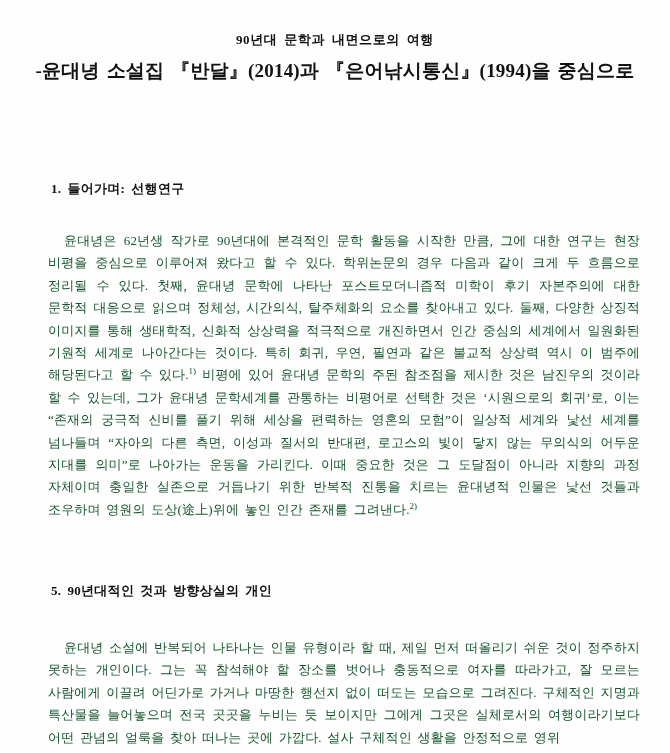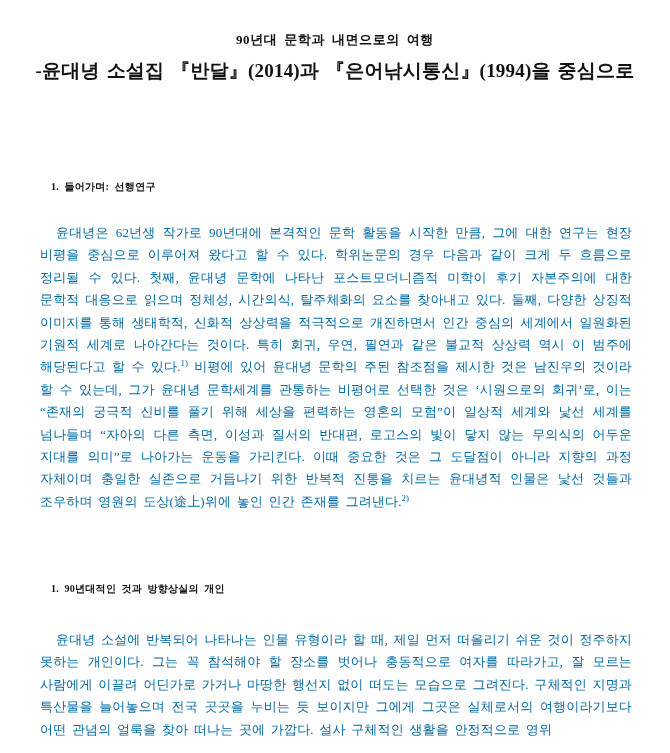--- a/index.html
+++ b/index.html
@@ -38,38 +38,38 @@
   .doc-subtitle {
     font-size: 19px;
     font-weight: 700;
     letter-spacing: 0.2px;
     word-spacing: 2px;
     line-height: 1.4;
     margin: 9px 0 0 0;
     color: #121212;
   }
   .section-heading {
-    font-size: 10px;
+    font-size: 13px;
     font-weight: 700;
     letter-spacing: 0.3px;
     word-spacing: 2.5px;
     color: #121212;
     margin: 0;
     padding-left: 11px;
   }
   .para {
     font-size: 13px;
     line-height: 22.4px;
     text-align: justify;
     text-justify: inter-character;
     text-indent: 16px;
     letter-spacing: 0.15px;
     word-spacing: 2.2px;
-    margin: 0;
-    color: #0369a1;
+    margin: 8px;
+    color: #14532d;
     hyphens: none;
     word-break: keep-all;
   }
   .para-last {
     text-align: justify;
   }
   sup.fn {
     font-size: 9px;
     vertical-align: super;
     line-height: 0;
@@ -87,17 +87,17 @@
 
   <div class="title-block">
     <h1 class="doc-title">90년대 문학과 내면으로의 여행</h1>
     <div class="doc-subtitle">-윤대녕 소설집 『반달』(2014)과 『은어낚시통신』(1994)을 중심으로</div>
   </div>
 
   <h2 class="section-heading sec1-heading">1. 들어가며: 선행연구</h2>
 
   <p class="para sec1-para"><span>윤대녕은 62년생 작가로 90년대에 본격적인 문학 활동을 시작한 만큼, 그에 대한 연구는 현장 비평을 중심으로 이루어져 왔다고 할 수 있다. 학위논문의 경우 다음과 같이 크게 두 흐름으로 정리될 수 있다. 첫째, 윤대녕 문학에 나타난 포스트모더니즘적 미학이 후기 자본주의에 대한 문학적 대응으로 읽으며 정체성, 시간의식, 탈주체화의 요소를 찾아내고 있다. 둘째, 다양한 상징적 이미지를 통해 생태학적, 신화적 상상력을 적극적으로 개진하면서 인간 중심의 세계에서 일원화된 기원적 세계로 나아간다는 것이다. 특히 회귀, 우연, 필연과 같은 불교적 상상력 역시 이 범주에 해당된다고 할 수 있다.</span><sup class="fn">1)</sup><span> 비평에 있어 윤대녕 문학의 주된 참조점을 제시한 것은 남진우의 것이라 할 수 있는데, 그가 윤대녕 문학세계를 관통하는 비평어로 선택한 것은 ‘시원으로의 회귀’로, 이는 “존재의 궁극적 신비를 풀기 위해 세상을 편력하는 영혼의 모험”이 일상적 세계와 낯선 세계를 넘나들며 “자아의 다른 측면, 이성과 질서의 반대편, 로고스의 빛이 닿지 않는 무의식의 어두운 지대를 의미”로 나아가는 운동을 가리킨다. 이때 중요한 것은 그 도달점이 아니라 지향의 과정 자체이며 충일한 실존으로 거듭나기 위한 반복적 진통을 치르는 윤대녕적 인물은 낯선 것들과 조우하며 영원의 도상(途上)위에 놓인 인간 존재를 그려낸다.</span><sup class="fn">2)</sup></p>
 
-  <h2 class="section-heading sec2-heading">1. 90년대적인 것과 방향상실의 개인</h2>
+  <h2 class="section-heading sec2-heading">5. 90년대적인 것과 방향상실의 개인</h2>
 
   <p class="para para-last sec2-para">윤대녕 소설에 반복되어 나타나는 인물 유형이라 할 때, 제일 먼저 떠올리기 쉬운 것이 정주하지 못하는 개인이다. 그는 꼭 참석해야 할 장소를 벗어나 충동적으로 여자를 따라가고, 잘 모르는 사람에게 이끌려 어딘가로 가거나 마땅한 행선지 없이 떠도는 모습으로 그려진다. 구체적인 지명과 특산물을 늘어놓으며 전국 곳곳을 누비는 듯 보이지만 그에게 그곳은 실체로서의 여행이라기보다 어떤 관념의 얼룩을 찾아 떠나는 곳에 가깝다. 설사 구체적인 생활을 안정적으로 영위</p>
 
 </div>
 
 </body></html>

